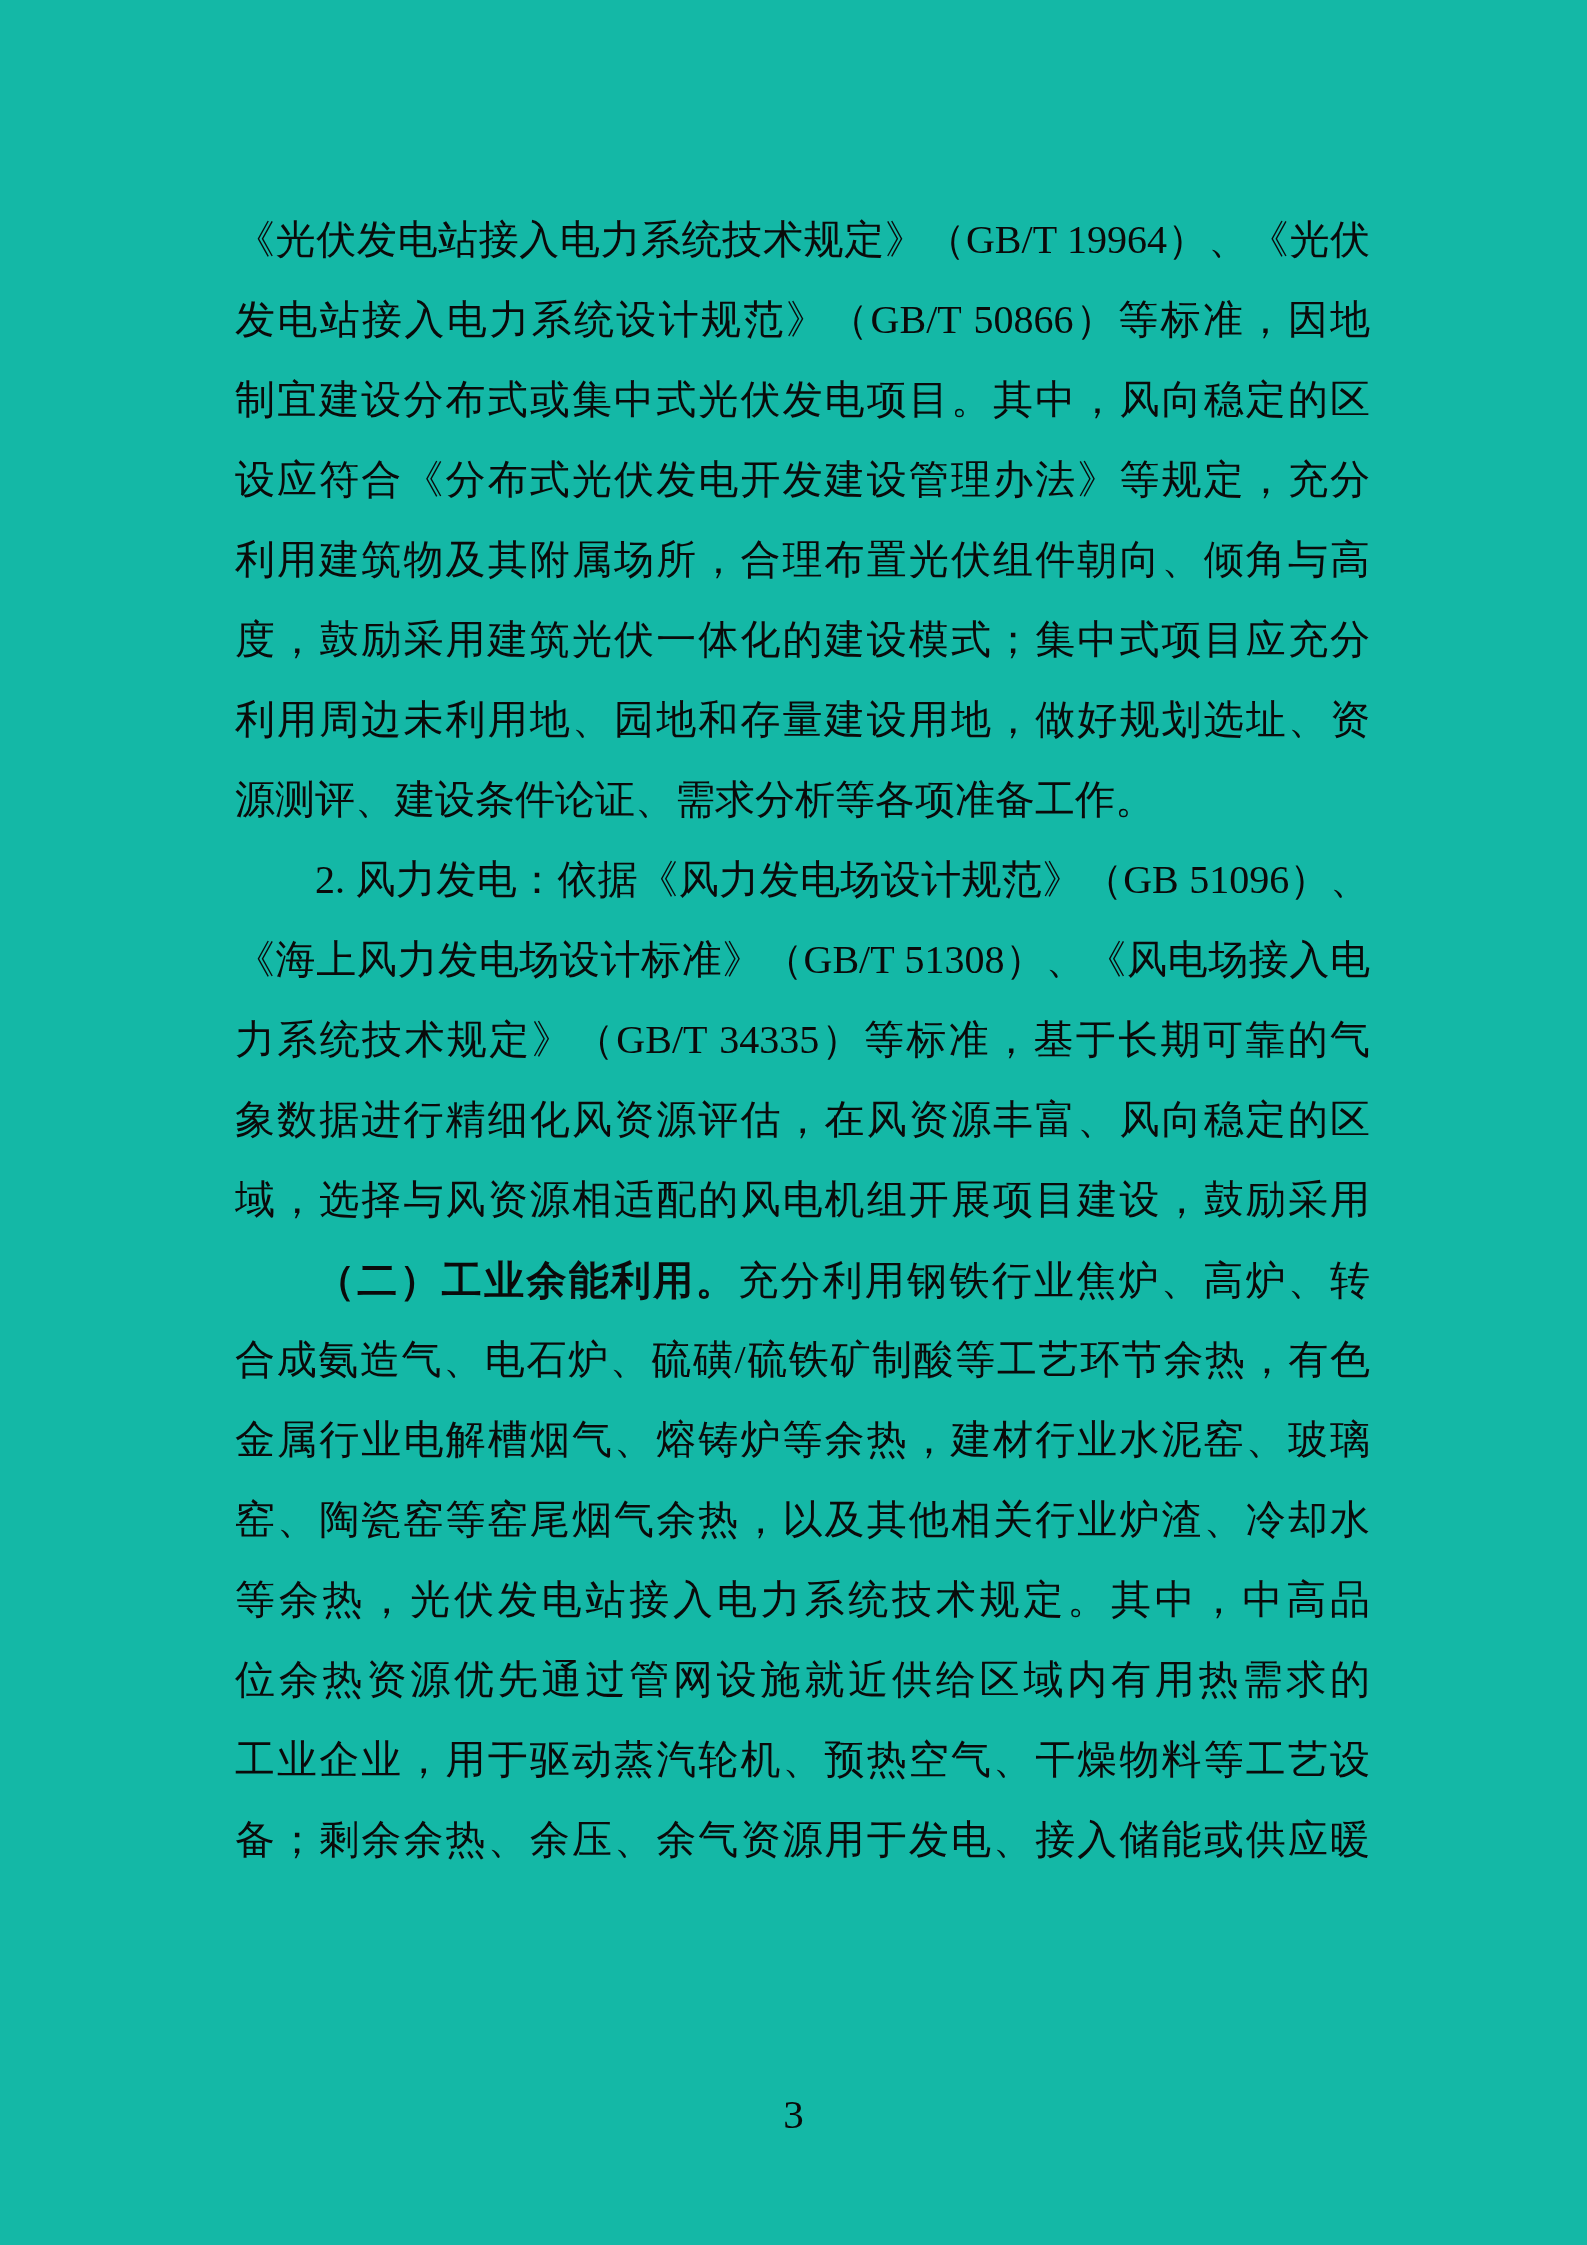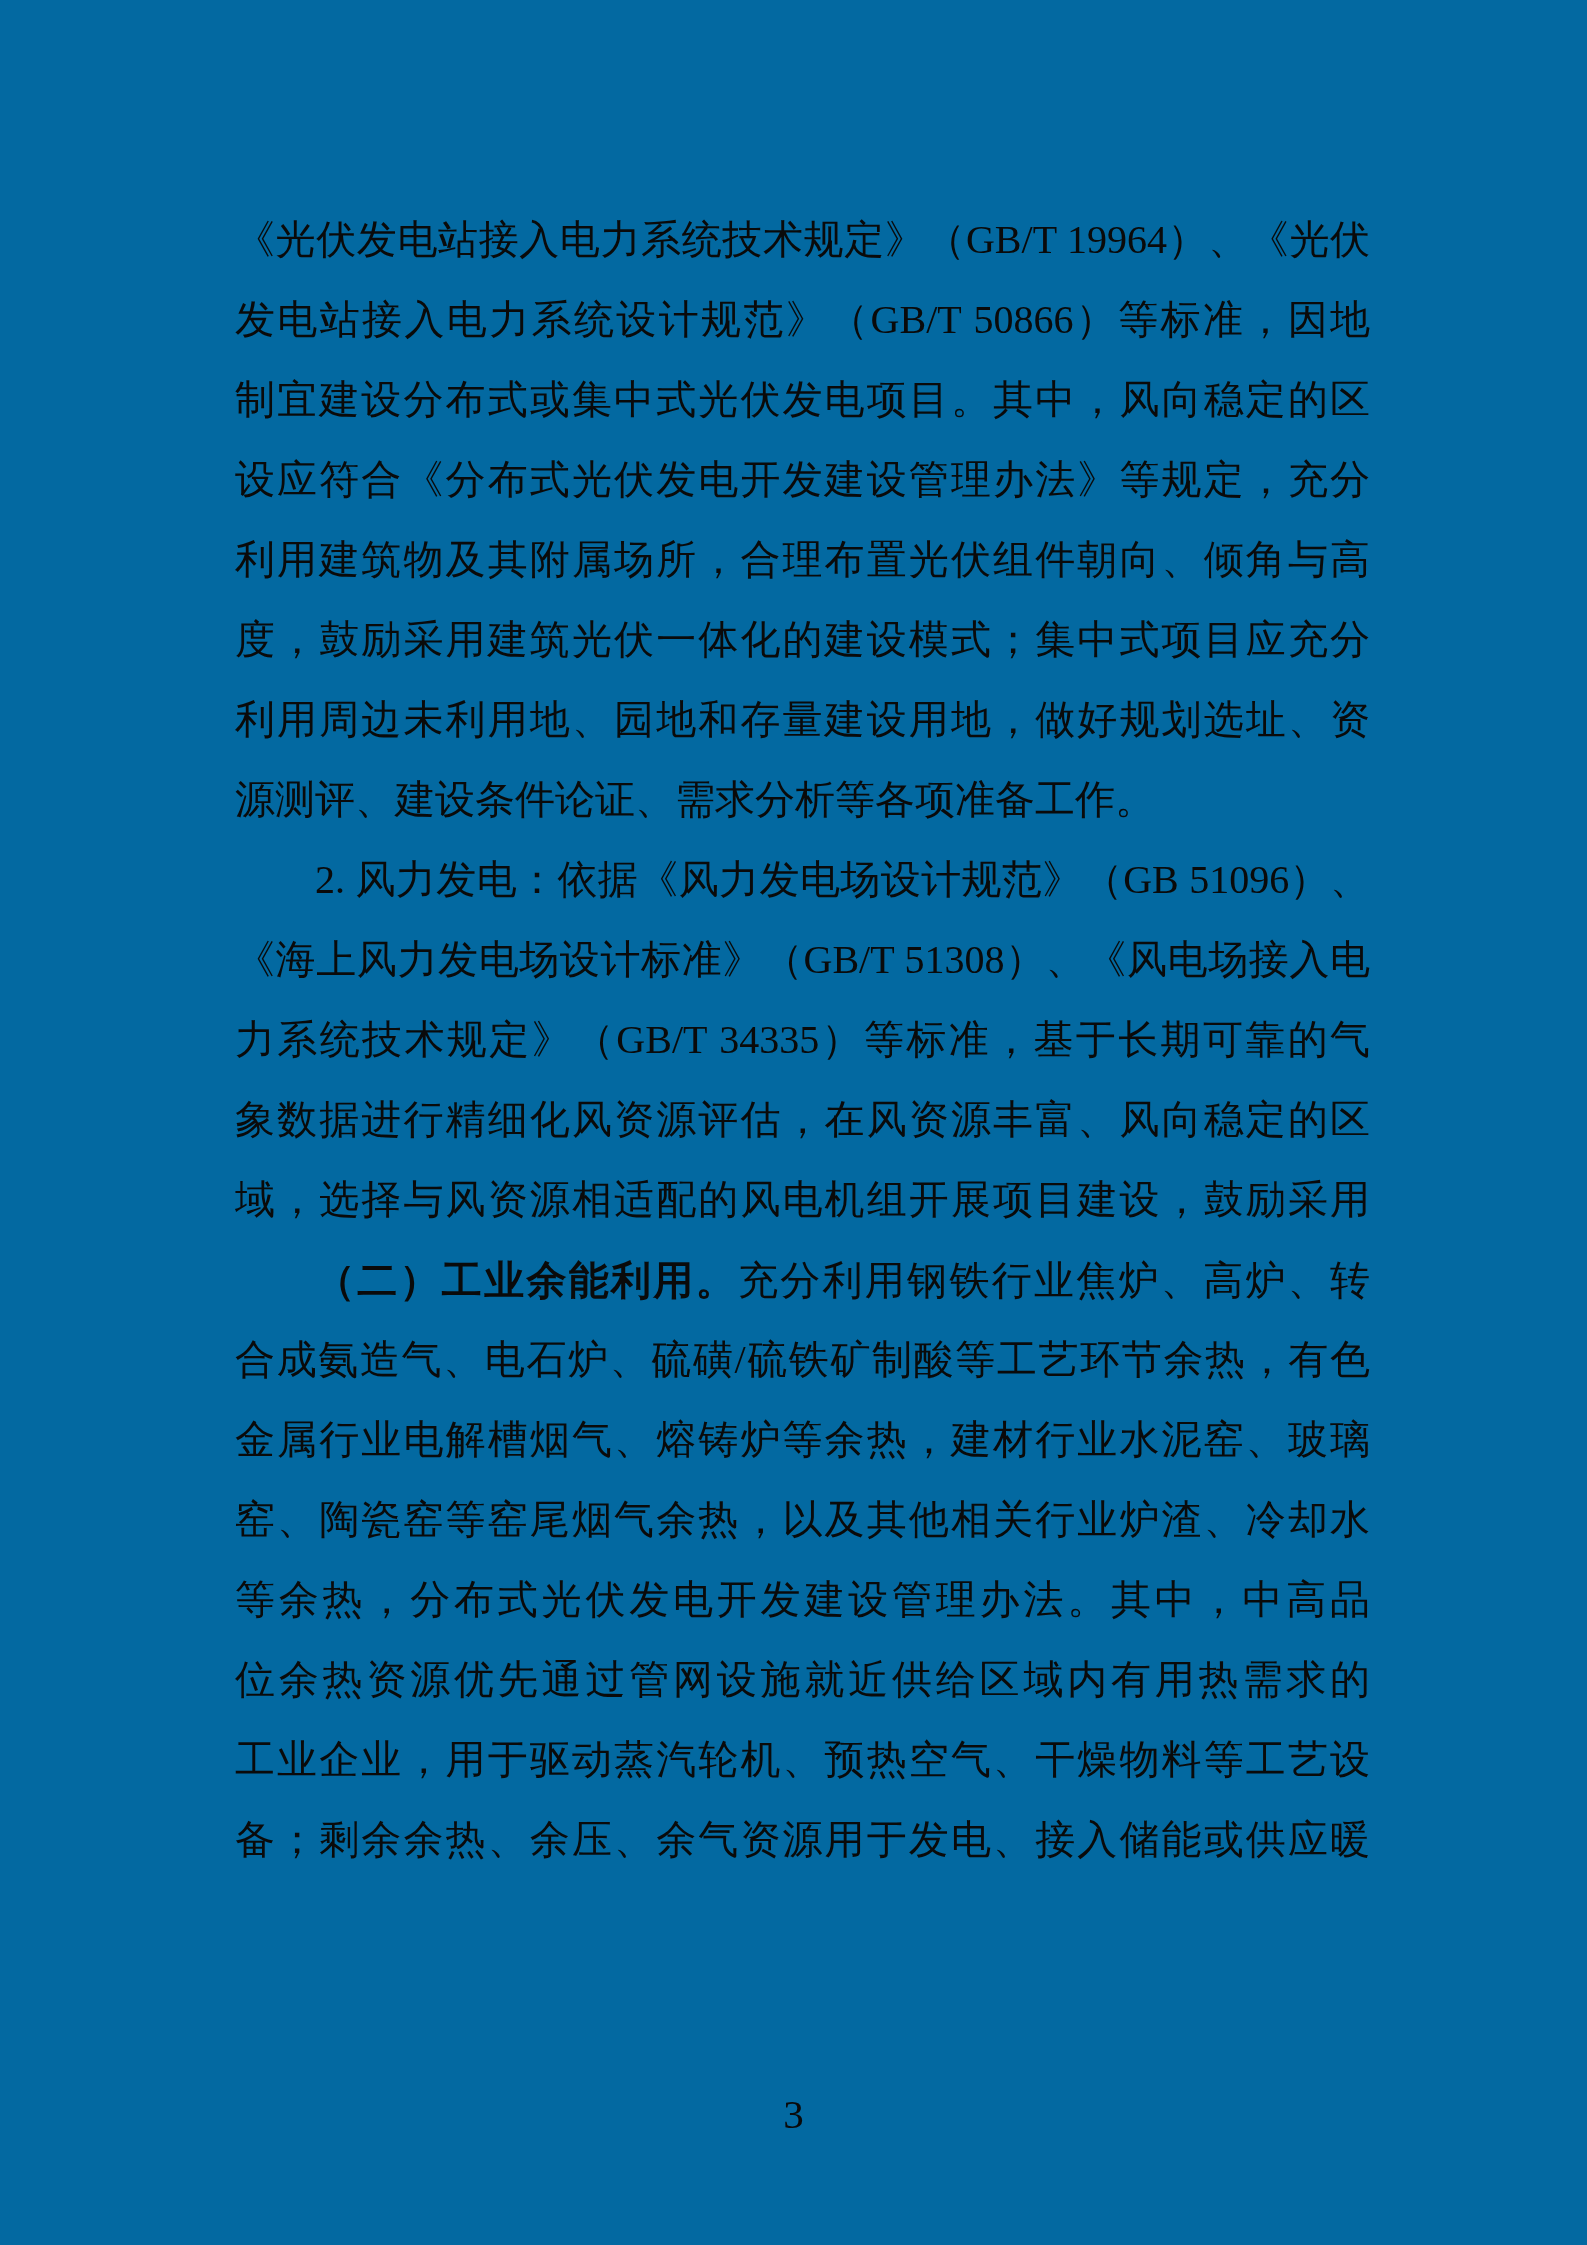--- a/index.html
+++ b/index.html
@@ -4,21 +4,21 @@
 <style>
   html, body {
     margin: 0;
     padding: 0;
     background: #e8e8e8;
   }
   .page {
     position: relative;
     width: 1587px;
     height: 2245px;
-    background: #0369a1;
+    background: #14b8a6;
     font-family: "Liberation Serif", "DejaVu Serif", serif;
     color: #0a0a0a;
     overflow: hidden;
   }
   .text-block {
     position: absolute;
     left: 235px;
     top: 200px;
     width: 1135px;
   }
@@ -68,19 +68,19 @@
       <div class="line para-end"><span>源测评、建设条件论证、需求分析等各项准备工作。</span></div>
       <div class="line indent"><span>2. 风力发电：依据《风力发电场设计规范》（GB 51096）、</span></div>
       <div class="line"><span>《海上风力发电场设计标准》（GB/T 51308）、《风电场接入电</span></div>
       <div class="line"><span>力系统技术规定》（GB/T 34335）等标准，基于长期可靠的气</span></div>
       <div class="line"><span>象数据进行精细化风资源评估，在风资源丰富、风向稳定的区</span></div>
       <div class="line"><span>域，选择与风资源相适配的风电机组开展项目建设，鼓励采用</span></div>
       <div class="line indent"><span class="bold-lead">（二）工业余能利用。</span><span>充分利用钢铁行业焦炉、高炉、转</span></div>
       <div class="line"><span>合成氨造气、电石炉、硫磺/硫铁矿制酸等工艺环节余热，有色</span></div>
       <div class="line"><span>金属行业电解槽烟气、熔铸炉等余热，建材行业水泥窑、玻璃</span></div>
       <div class="line"><span>窑、陶瓷窑等窑尾烟气余热，以及其他相关行业炉渣、冷却水</span></div>
-      <div class="line"><span>等余热，分布式光伏发电开发建设管理办法。其中，中高品</span></div>
+      <div class="line"><span>等余热，光伏发电站接入电力系统技术规定。其中，中高品</span></div>
       <div class="line"><span>位余热资源优先通过管网设施就近供给区域内有用热需求的</span></div>
       <div class="line"><span>工业企业，用于驱动蒸汽轮机、预热空气、干燥物料等工艺设</span></div>
       <div class="line"><span>备；剩余余热、余压、余气资源用于发电、接入储能或供应暖</span></div>
     </div>
   <div class="page-number">3</div>
 </div>
 
 </body></html>

